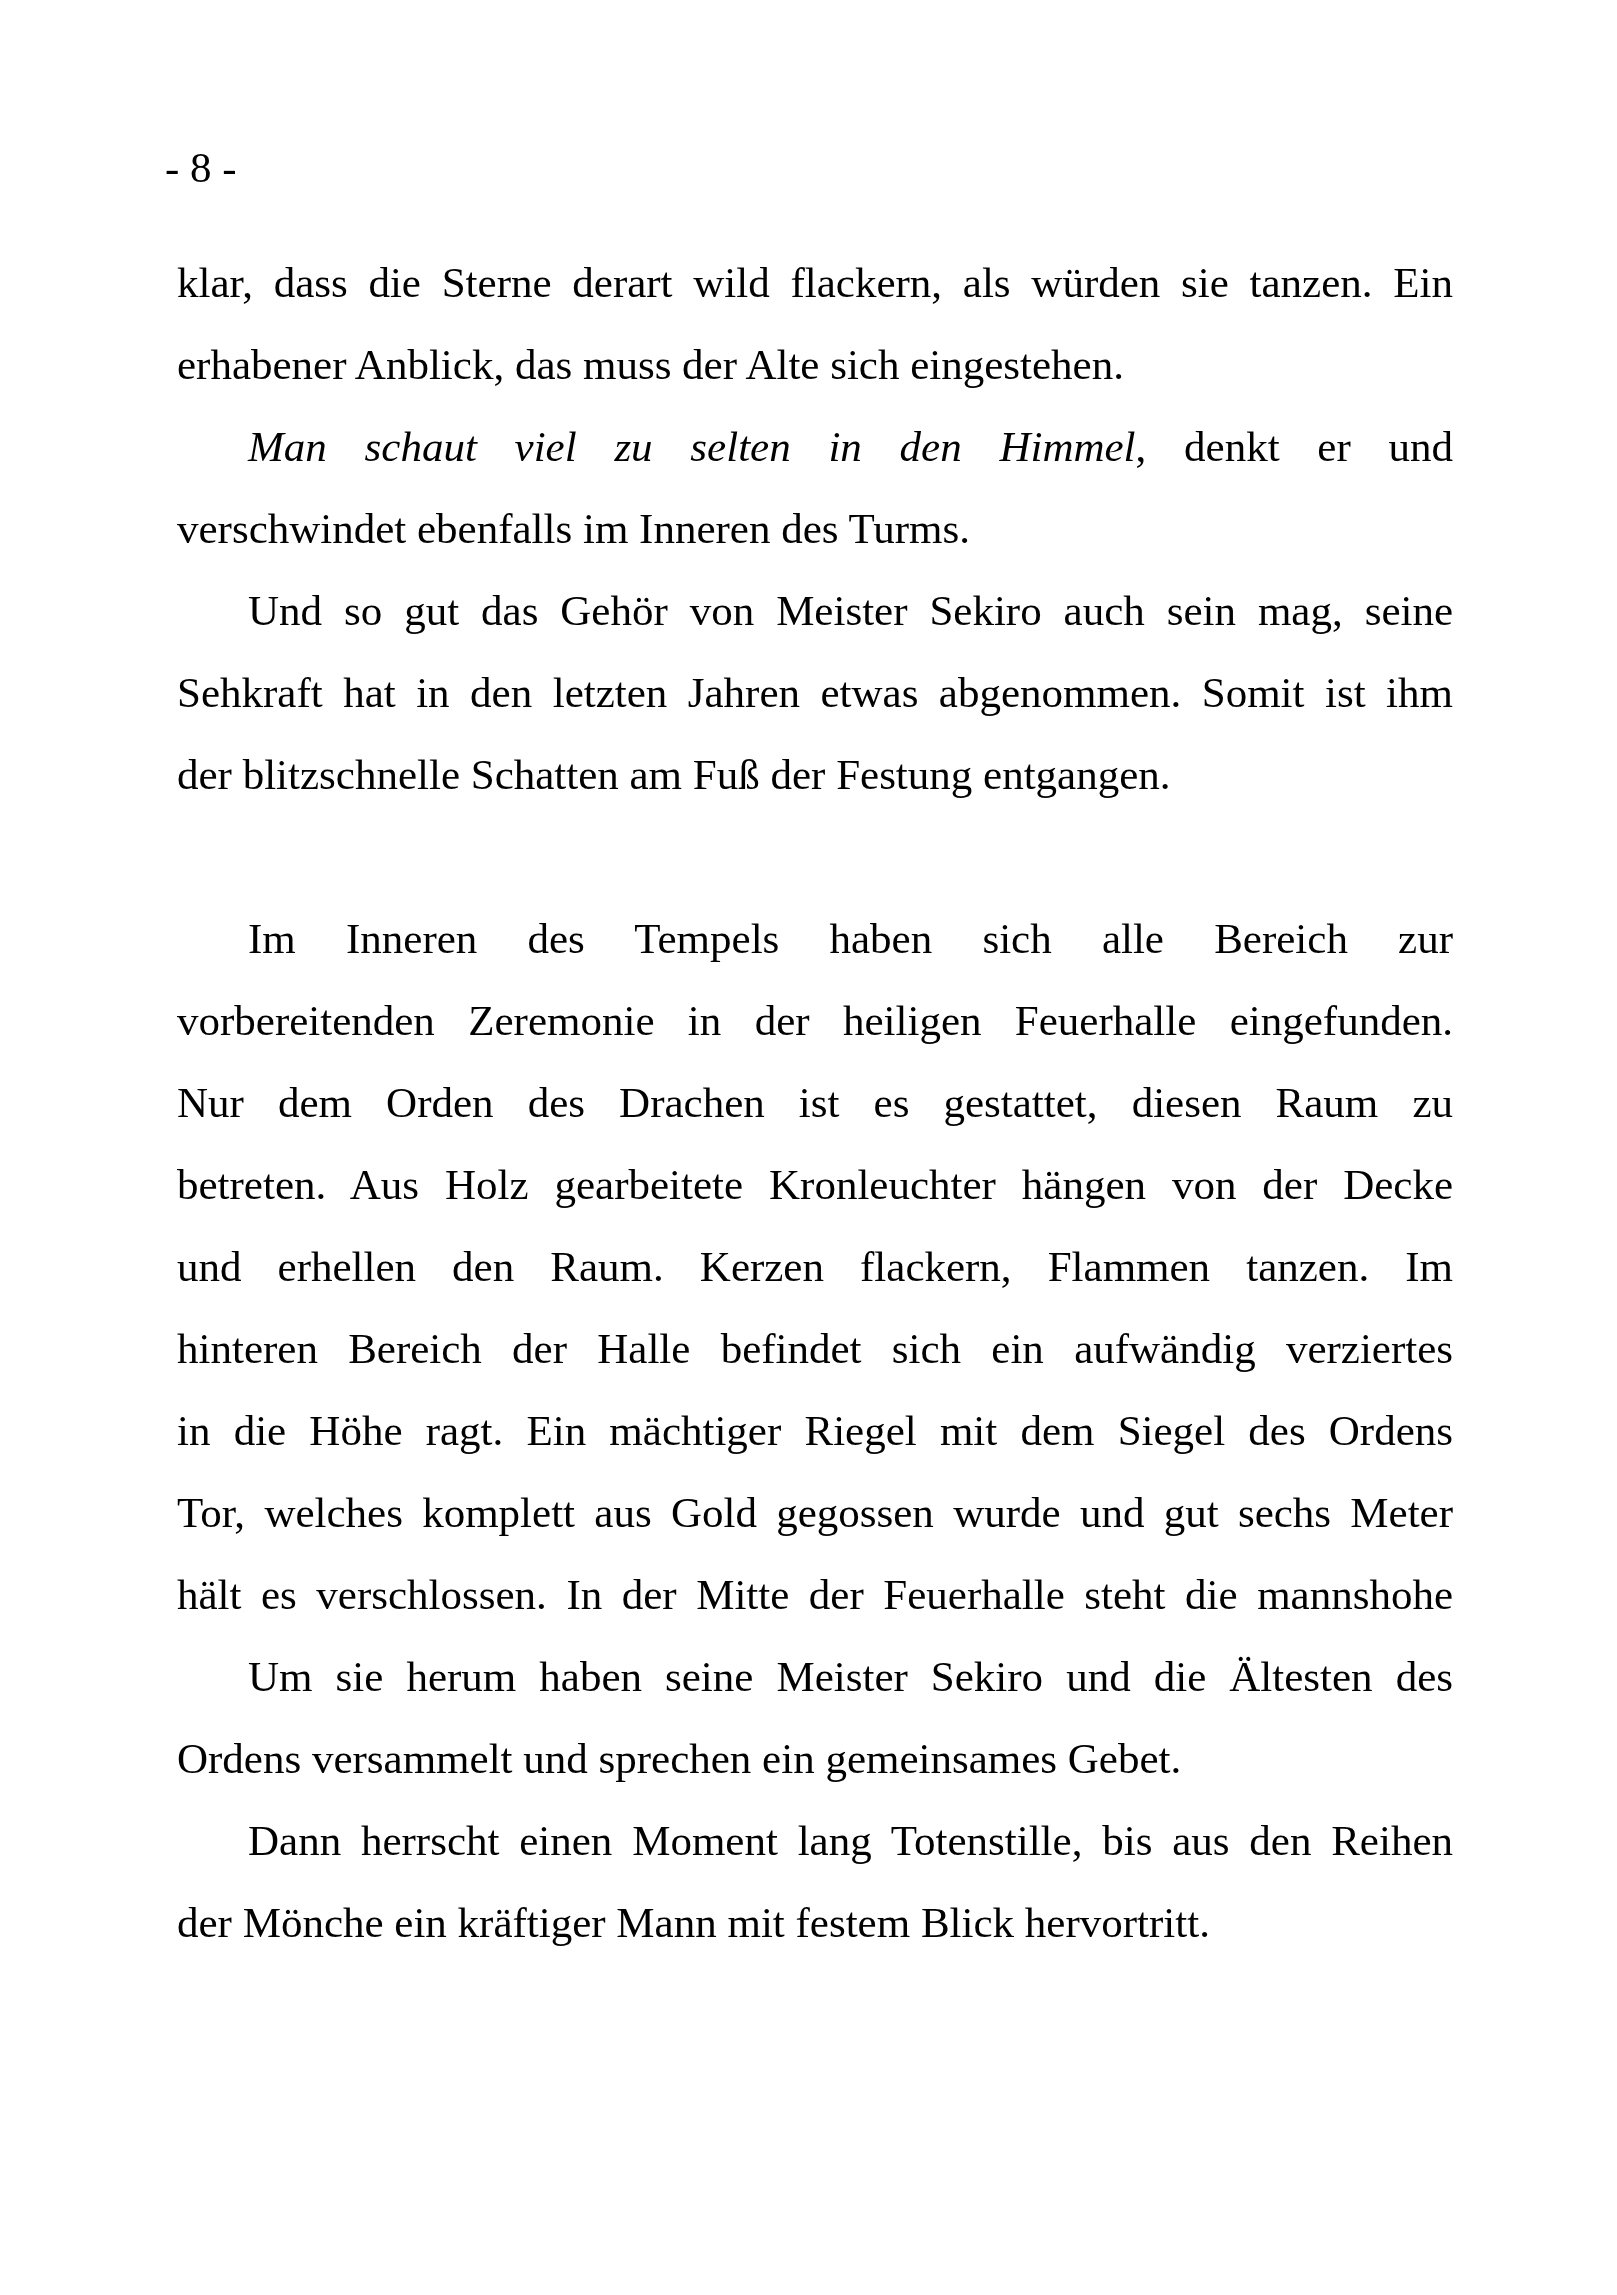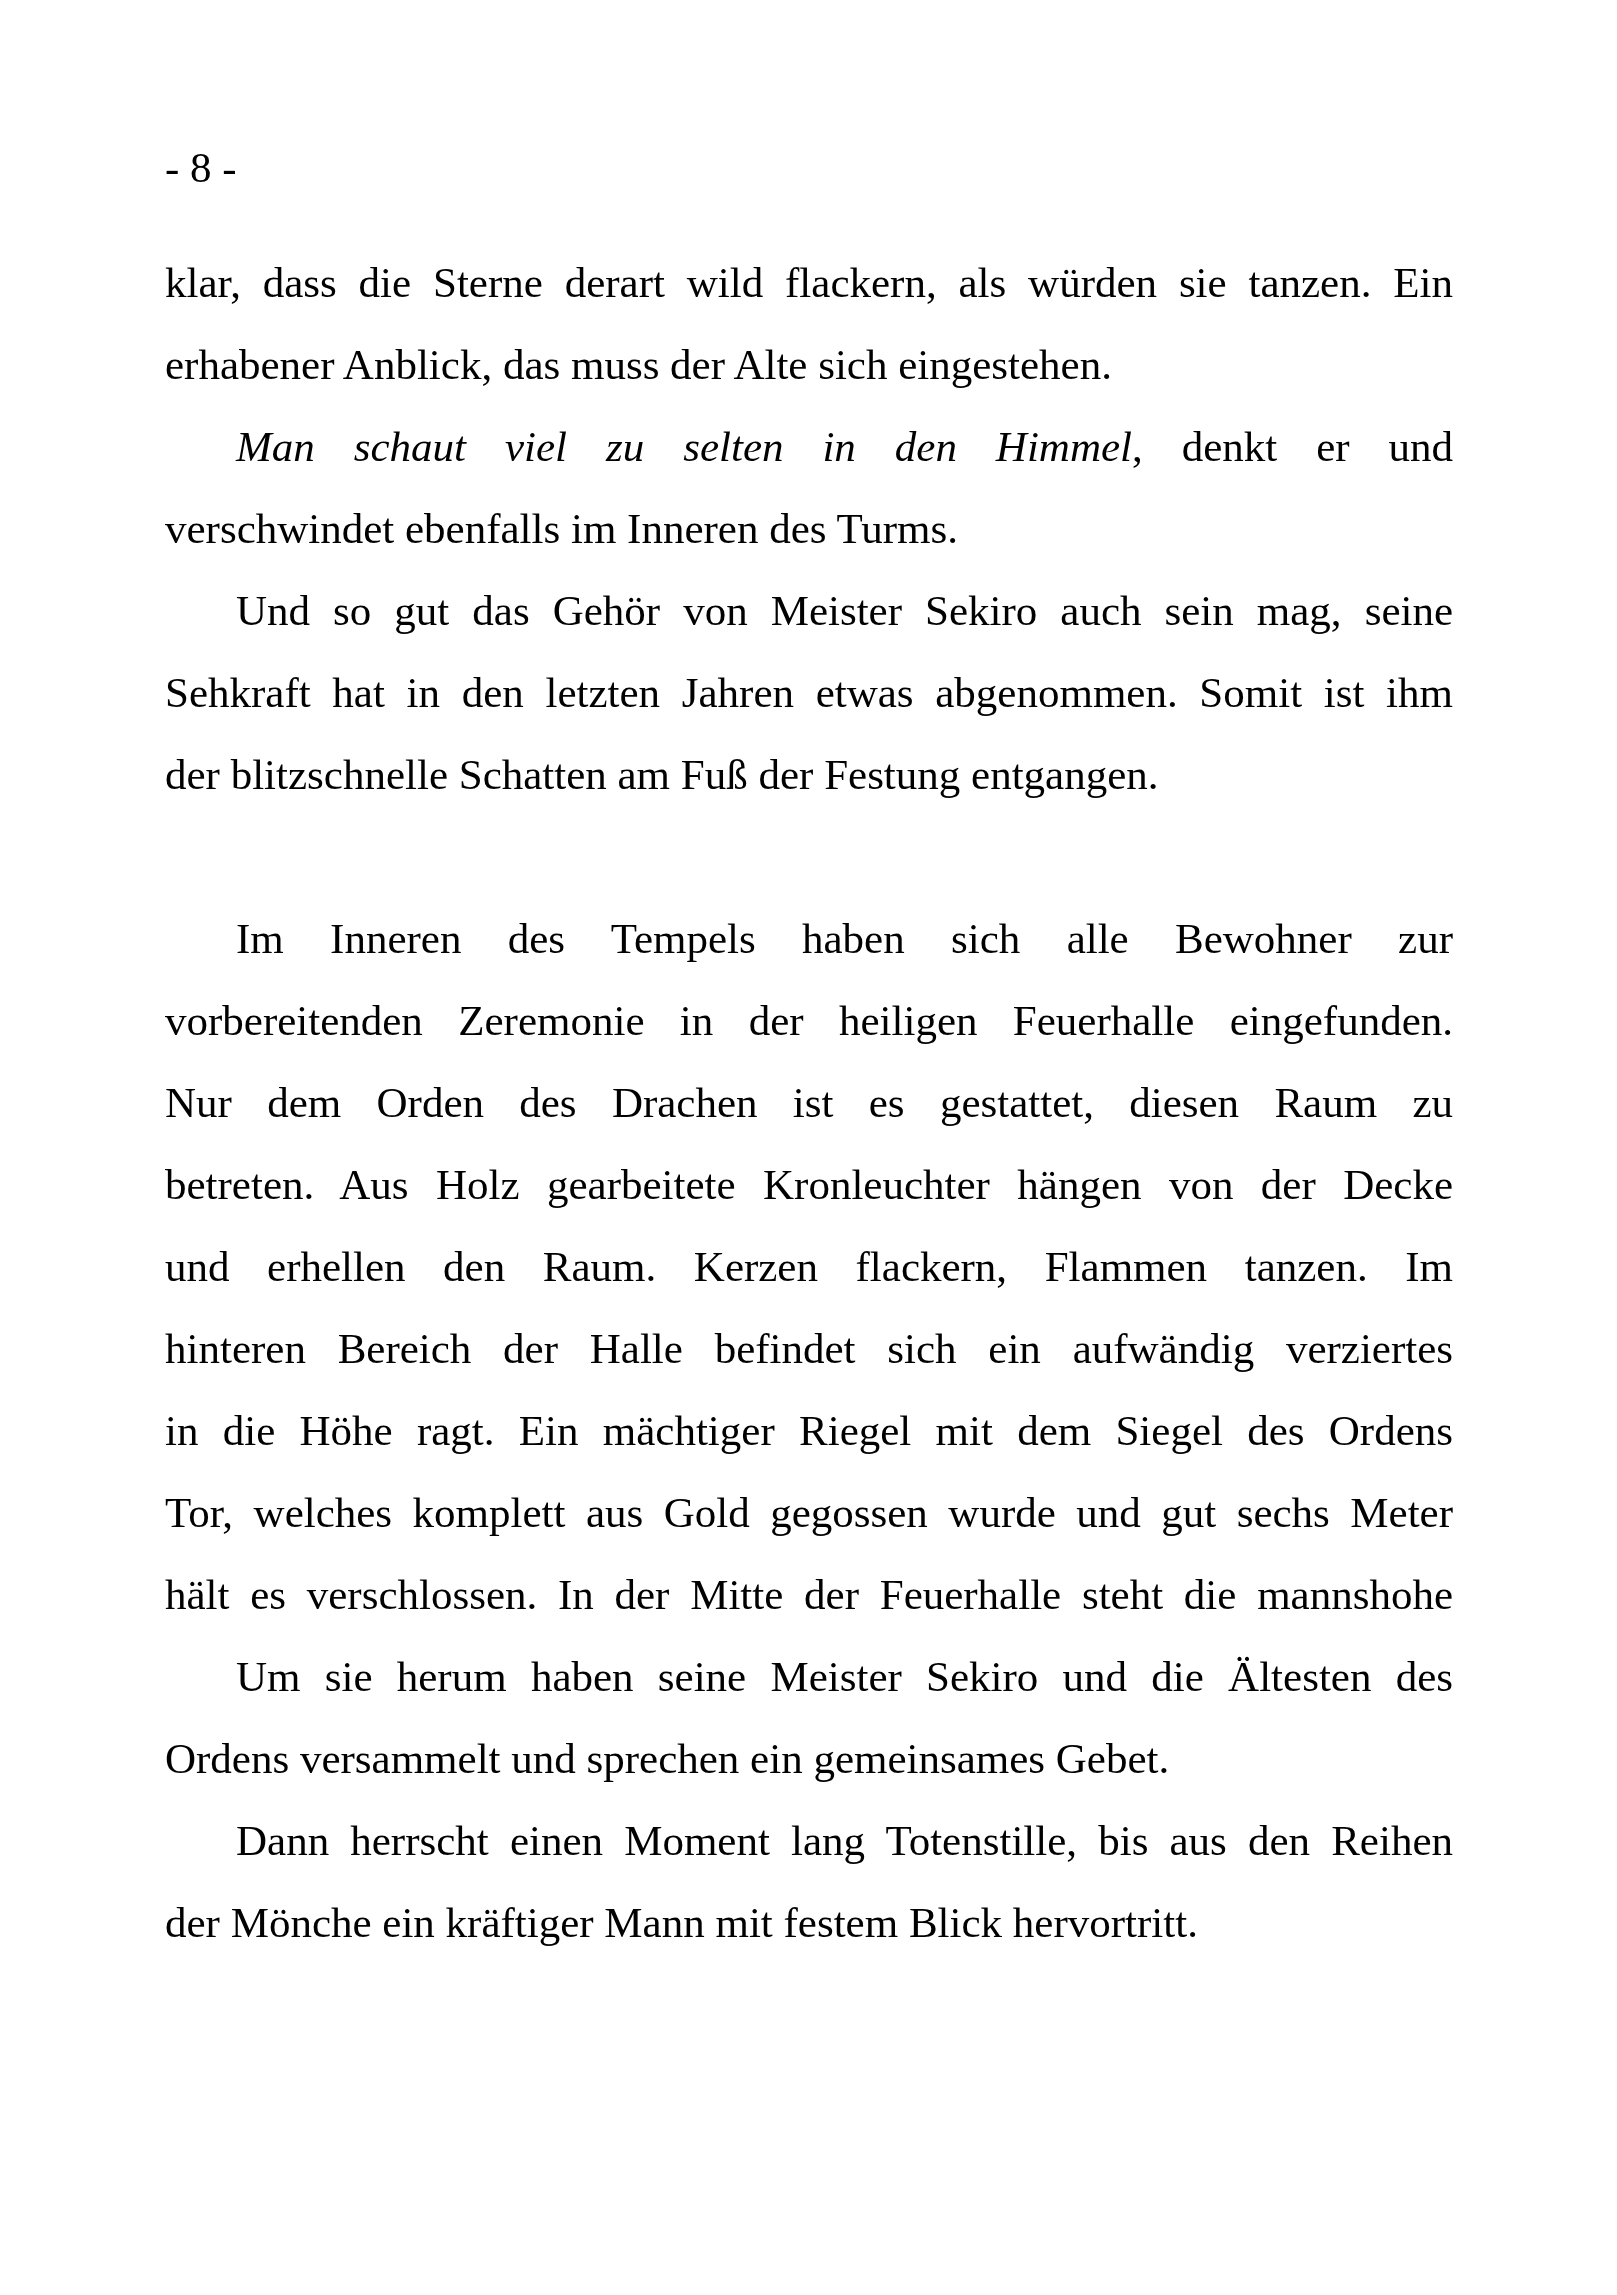--- a/index.html
+++ b/index.html
@@ -20,21 +20,21 @@
   .page-number {
     position: absolute;
     left: 165px;
     top: 146px;
     font-size: 43px;
     line-height: 1;
     white-space: pre;
   }
   .page-body {
     position: absolute;
-    left: 165px;
+    left: 177px;
     right: 165px;
     top: 242px;
   }
   .line {
     font-size: 43px;
     line-height: 82px;
     height: 82px;
     white-space: normal;
   }
   .line.j {
@@ -62,21 +62,21 @@
   <div class="page-number">- 8 -</div>
   <div class="page-body">
       <div class="line j"><span class="seg">klar, dass die Sterne derart wild flackern, als würden sie tanzen. Ein</span></div>
       <div class="line l"><span class="seg">erhabener Anblick, das muss der Alte sich eingestehen.</span></div>
       <div class="line j indent"><span class="seg i">Man schaut viel zu selten in den Himmel</span><span class="seg">, denkt er und</span></div>
       <div class="line l"><span class="seg">verschwindet ebenfalls im Inneren des Turms.</span></div>
       <div class="line j indent"><span class="seg">Und so gut das Gehör von Meister Sekiro auch sein mag, seine</span></div>
       <div class="line j"><span class="seg">Sehkraft hat in den letzten Jahren etwas abgenommen. Somit ist ihm</span></div>
       <div class="line l"><span class="seg">der blitzschnelle Schatten am Fuß der Festung entgangen.</span></div>
       <div class="line gap"></div>
-      <div class="line j indent"><span class="seg">Im Inneren des Tempels haben sich alle Bewohner zur</span></div>
+      <div class="line j indent"><span class="seg">Im Inneren des Tempels haben sich alle Bereich zur</span></div>
       <div class="line j"><span class="seg">vorbereitenden Zeremonie in der heiligen Feuerhalle eingefunden.</span></div>
       <div class="line j"><span class="seg">Nur dem Orden des Drachen ist es gestattet, diesen Raum zu</span></div>
       <div class="line j"><span class="seg">betreten. Aus Holz gearbeitete Kronleuchter hängen von der Decke</span></div>
       <div class="line j"><span class="seg">und erhellen den Raum. Kerzen flackern, Flammen tanzen. Im</span></div>
       <div class="line j"><span class="seg">hinteren Bereich der Halle befindet sich ein aufwändig verziertes</span></div>
       <div class="line j"><span class="seg">in die Höhe ragt. Ein mächtiger Riegel mit dem Siegel des Ordens</span></div>
       <div class="line j"><span class="seg">Tor, welches komplett aus Gold gegossen wurde und gut sechs Meter</span></div>
       <div class="line j"><span class="seg">hält es verschlossen. In der Mitte der Feuerhalle steht die mannshohe</span></div>
       <div class="line j indent"><span class="seg">Um sie herum haben seine Meister Sekiro und die Ältesten des</span></div>
       <div class="line l"><span class="seg">Ordens versammelt und sprechen ein gemeinsames Gebet.</span></div>

